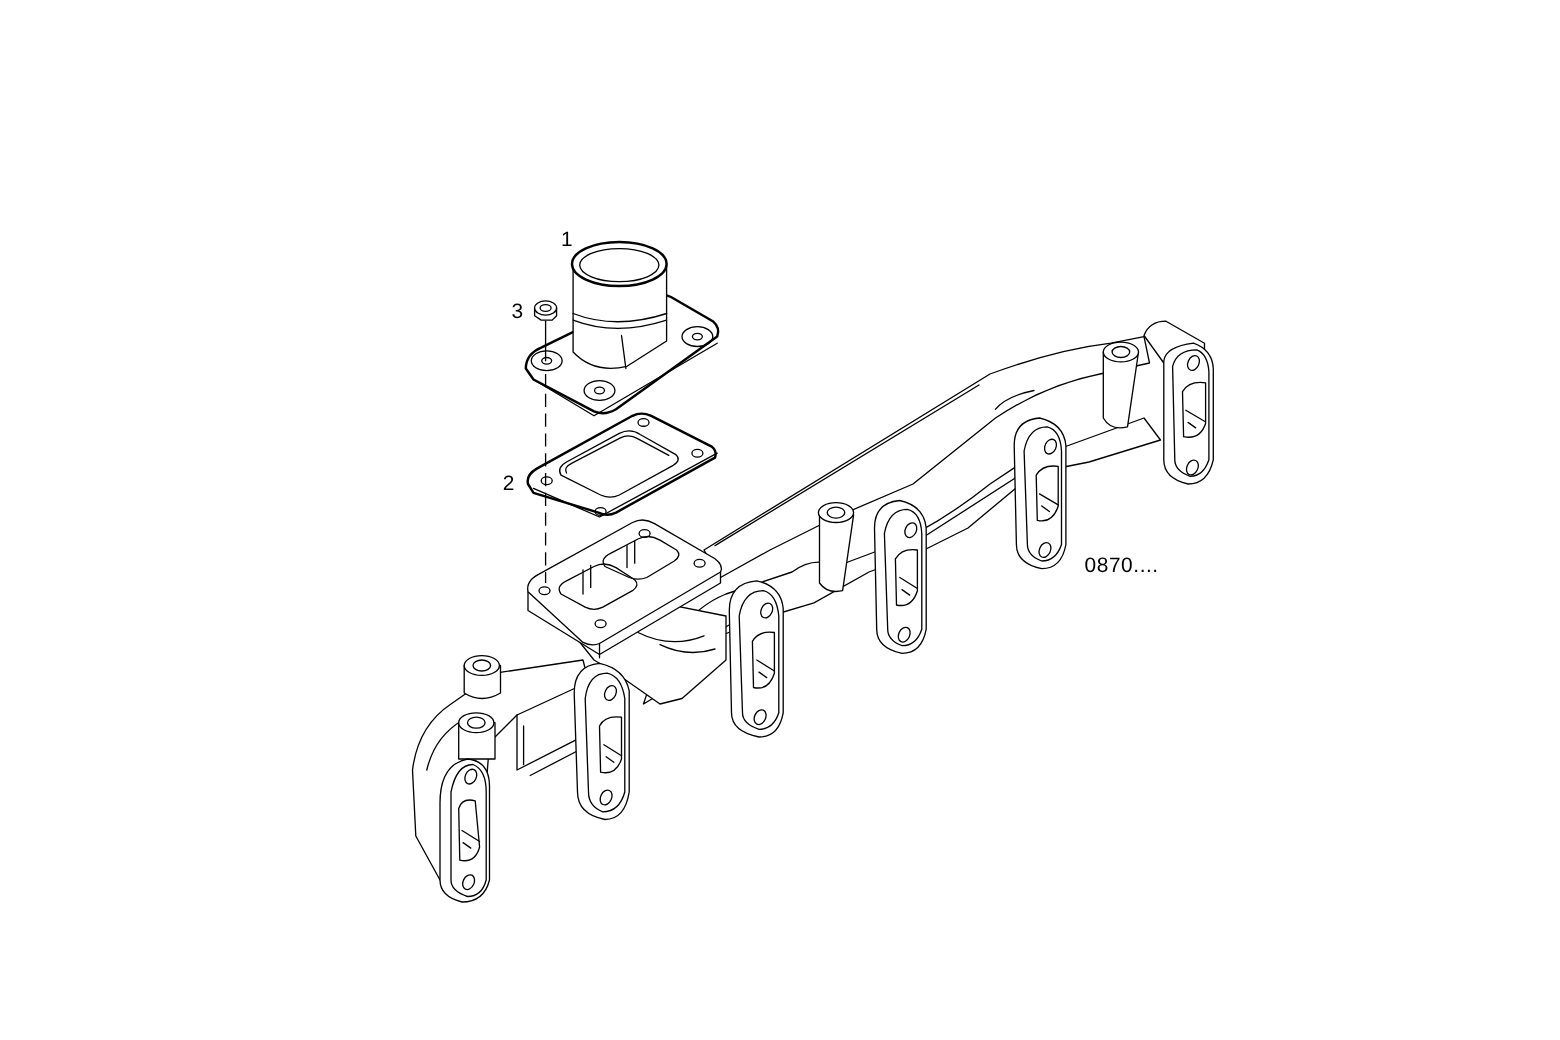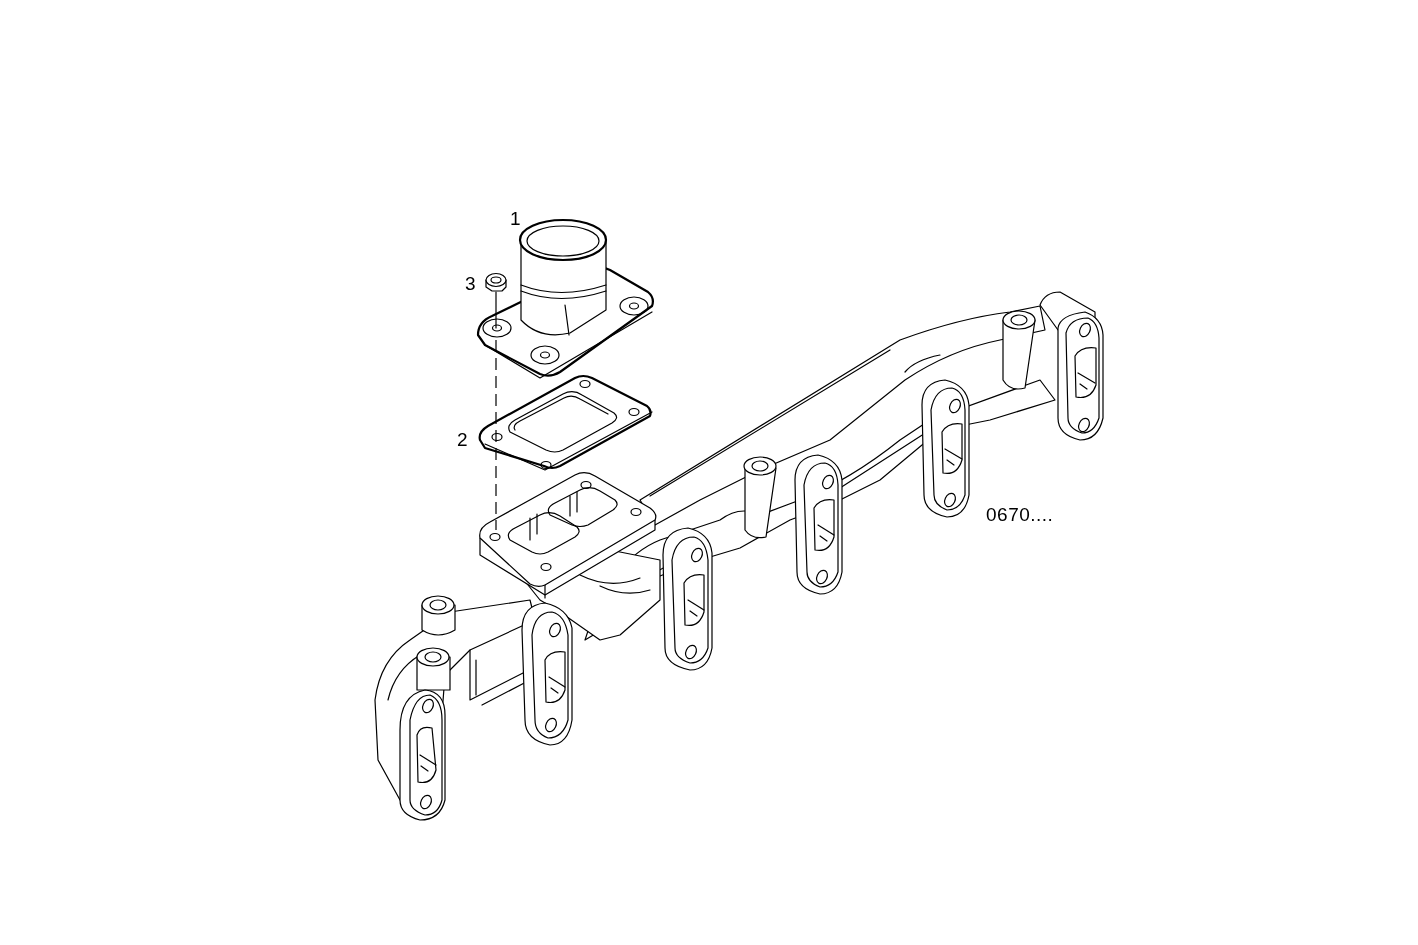--- a/index.html
+++ b/index.html
@@ -180,15 +180,15 @@
     <ellipse class="nf" cx="496" cy="280" rx="5" ry="3"></ellipse>
     <line class="nf" x1="496" y1="292" x2="496" y2="328"></line>
   </g>
 
   <line class="dash" x1="496" y1="340" x2="496" y2="530"></line>
 </svg>
 
 <span class="callout" style="left:510px; top:209px;">1</span>
 <span class="callout" style="left:465px; top:274px;">3</span>
 <span class="callout" style="left:457px; top:430px;">2</span>
-<span class="drawing-code" style="left:986px; top:505px;">0670....</span>
+<span class="drawing-code" style="left:986px; top:505px;">0870....</span>
 
 </div>
 
 </body></html>

